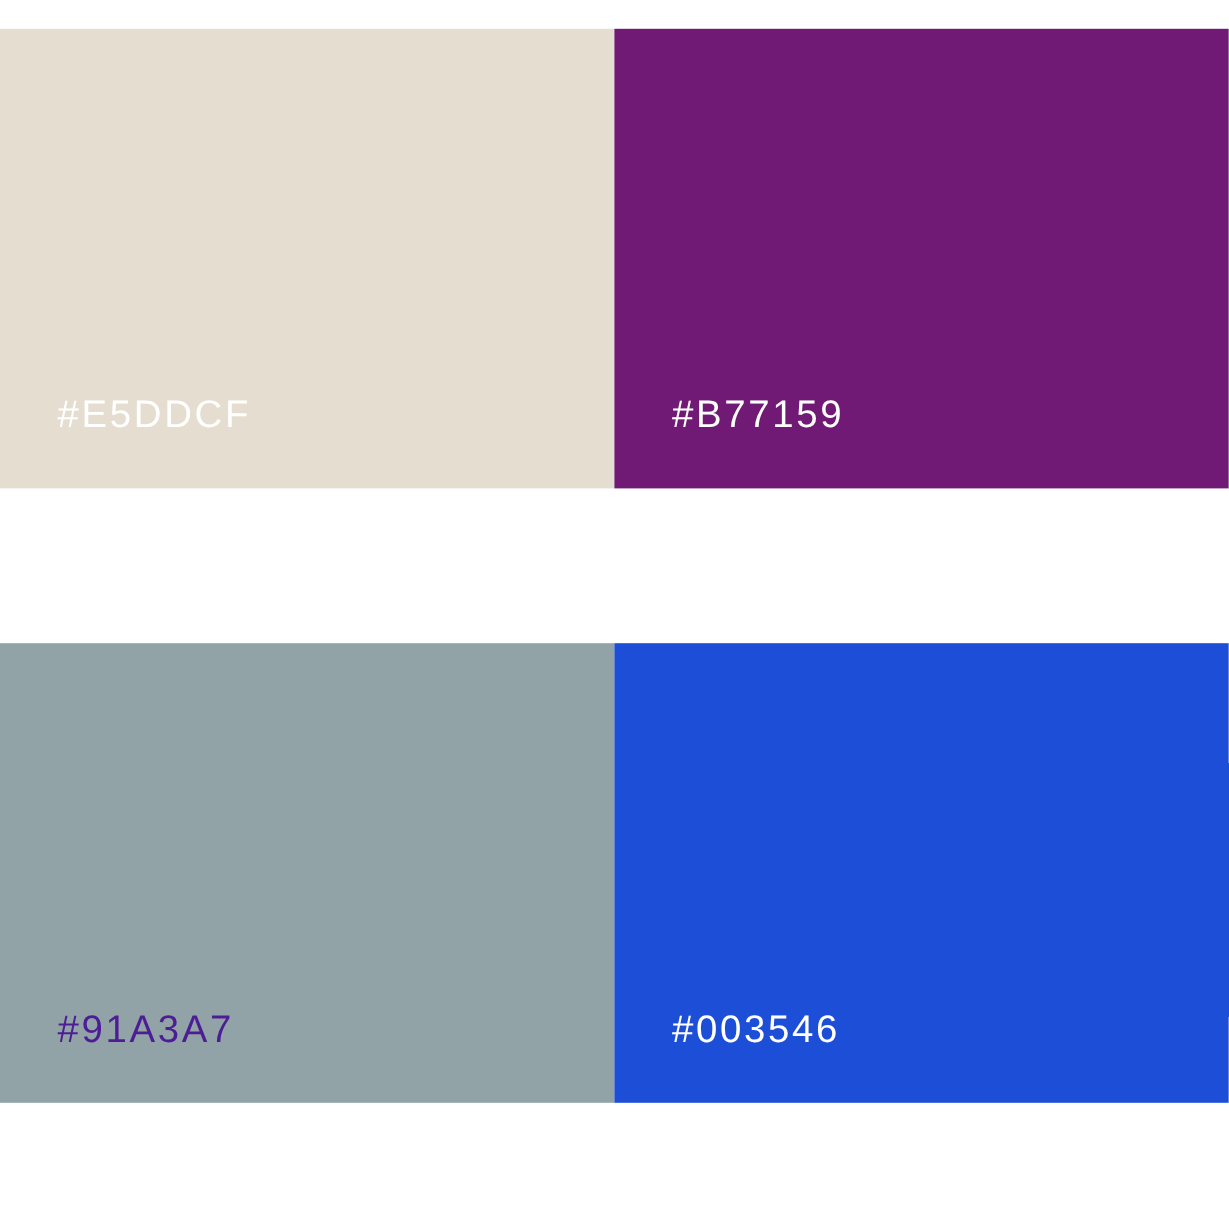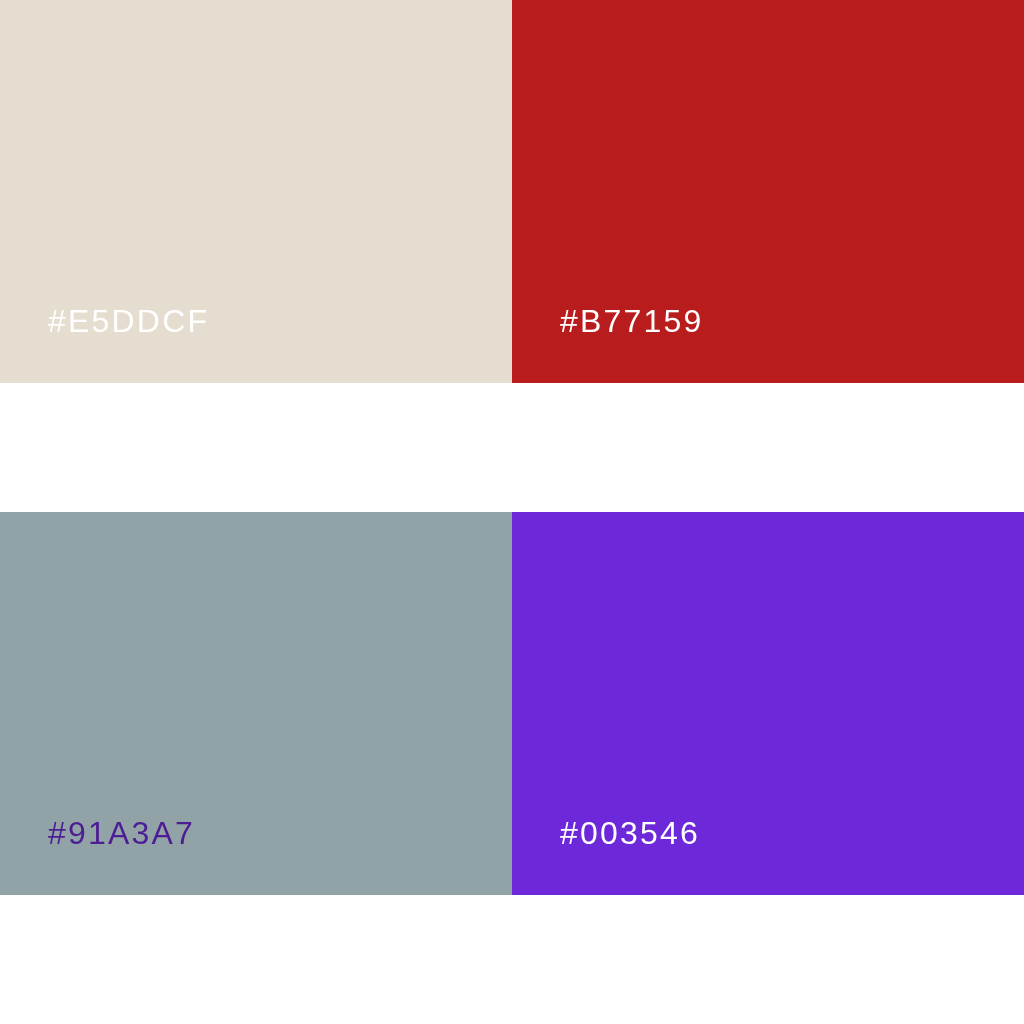--- a/index.html
+++ b/index.html
@@ -21,20 +21,21 @@
     grid-template-rows: 512px 512px;
     gap: 0;
   }
 
   .swatch {
     position: relative;
     width: 512px;
     height: 383px;
     box-sizing: border-box;
     overflow: hidden;
+    margin-top: 24px;
   }
 
   .swatch-label {
     position: absolute;
     left: 48px;
     bottom: 46px;
     margin: 0;
     font-family: "Liberation Sans", sans-serif;
     font-size: 32px;
     font-weight: 300;
@@ -52,25 +53,25 @@
 </style>
 </head>
 <body>
 
 <div id="palette-grid">
 
   <div class="swatch light-bg" style="background-color: rgb(229, 221, 207);">
     <span class="swatch-label" style="color: rgb(255, 255, 255);">#E5DDCF</span>
   </div>
 
-  <div class="swatch" style="background-color: #b91c1c; text-align: right;">
+  <div class="swatch" style="background-color: #701a75; text-align: right;">
     <span class="swatch-label" style="color: rgb(255, 255, 255);">#B77159</span>
   </div>
 
   <div class="swatch" style="background-color: rgb(145, 163, 167);">
     <span class="swatch-label" style="color: #4c1d95;">#91A3A7</span>
   </div>
 
-  <div class="swatch" style="background-color: #6d28d9;">
+  <div class="swatch" style="background-color: #1d4ed8;">
     <span class="swatch-label" style="color: rgb(255, 255, 255);">#003546</span>
   </div>
 
 </div>
 
 </body></html>

